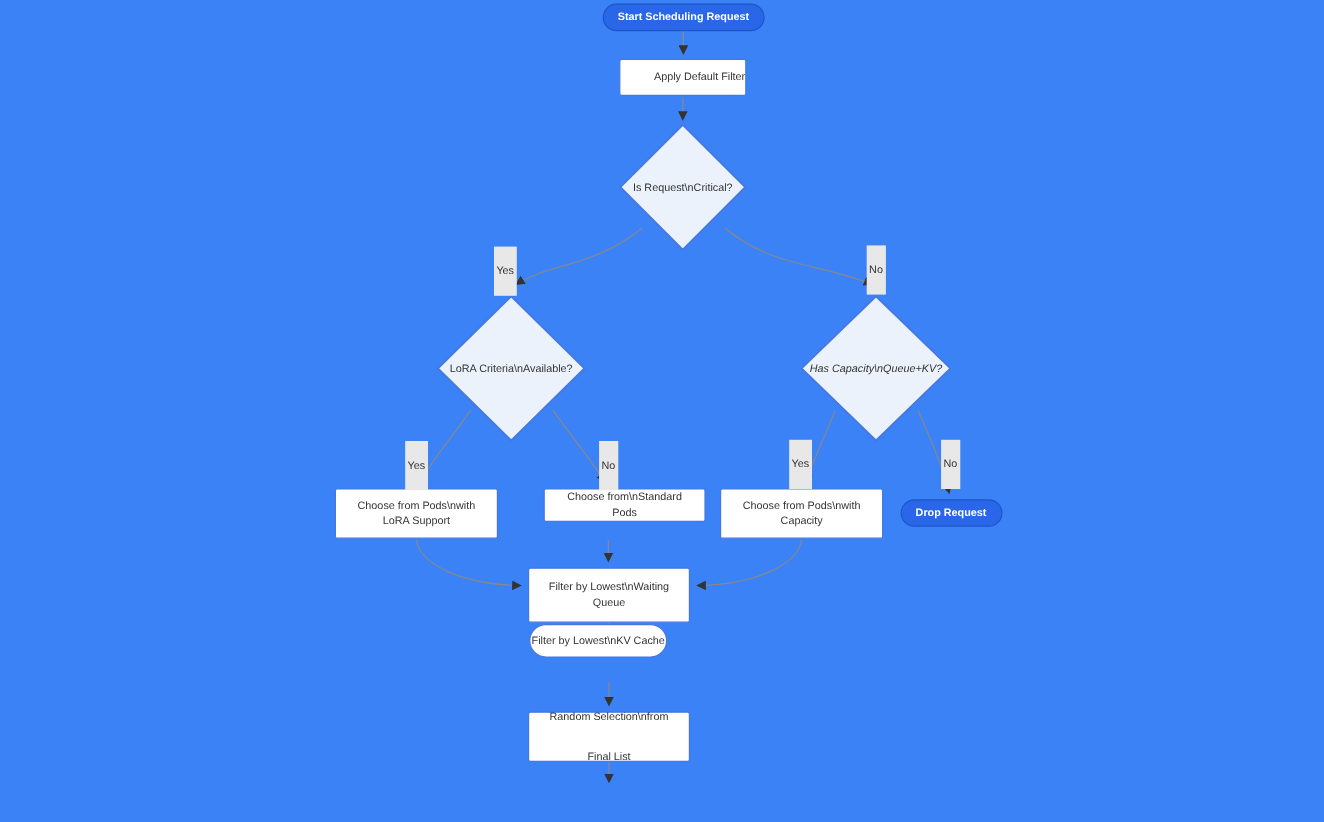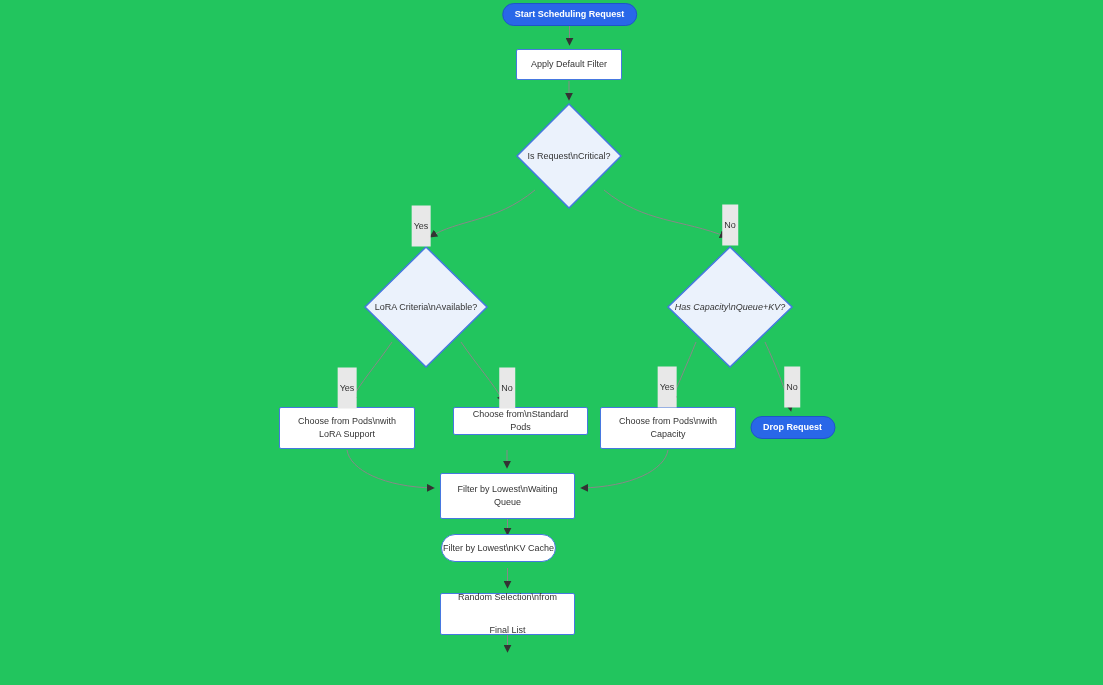--- a/index.html
+++ b/index.html
@@ -1,20 +1,20 @@
 <!DOCTYPE html>
 <html><head>
 <meta charset="utf-8">
 <style>
   html, body { margin: 0; padding: 0; background: #ffffff; }
   .canvas {
     position: relative;
     width: 1103px;
     height: 685px;
-    background: #22c55e;
+    background: #3b82f6;
     font-family: "Liberation Sans", sans-serif;
     overflow: hidden;
   }
   .edges-svg { position: absolute; left: 0; top: 0; }
   .node {
     position: absolute;
     box-sizing: border-box;
     display: flex;
     flex-direction: column;
     align-items: center;
@@ -91,21 +91,21 @@
       <path d="M507.5,515 L507.5,535" marker-end="url(#arrow)"></path>
       <path d="M507.5,568 L507.5,588" marker-end="url(#arrow)"></path>
       <path d="M507.5,634 L507.5,652" marker-end="url(#arrow)"></path>
     </g>
   </svg>
 
   <div class="node pill" style="left:569.5px; top:3px; height:23px;">
     <span class="line">Start Scheduling Request</span>
   </div>
 
-  <div class="node process" style="left:516px; top:49px; width:106px; height:31px;">
+  <div class="node process" style="left:516px; top:49px; width:106px; height:31px;align-items:flex-end;">
     <span class="line">Apply Default Filter</span>
   </div>
 
   <div class="decision-label" style="left:569px; top:156px;">Is Request\nCritical?</div>
   <div class="decision-label" style="left:426px; top:307px;">LoRA Criteria\nAvailable?</div>
   <div class="decision-label" style="left:730px; top:307px;font-style:italic;">Has Capacity\nQueue+KV?</div>
 
   <div class="node process" style="left:279px; top:407px; width:136px; height:42px;">
     <span class="line">Choose from Pods\nwith</span>
     <span class="line">LoRA Support</span>
@@ -119,21 +119,21 @@
     <span class="line">Capacity</span>
   </div>
   <div class="node pill" style="left:792.5px; top:416px; height:23px;">
     <span class="line">Drop Request</span>
   </div>
 
   <div class="node process" style="left:440px; top:473px; width:135px; height:46px;">
     <span class="line">Filter by Lowest\nWaiting</span>
     <span class="line">Queue</span>
   </div>
-  <div class="node process nowrap" style="left:441px; top:534px; width:115px; height:28px;border-radius:14px;">
+  <div class="node process nowrap" style="left:441px; top:520px; width:115px; height:28px;border-radius:14px;">
     <span class="line">Filter by Lowest\nKV Cache</span>
   </div>
   <div class="node process" style="left:440px; top:593px; width:135px; height:42px;gap:20px;">
     <span class="line">Random Selection\nfrom</span>
     <span class="line">Final List</span>
   </div>
   <div class="node pill" style="left:507.5px; top:690px; height:27px; border-radius:14px; padding:0 9px;">
     <span class="line">End</span>
   </div>
 

